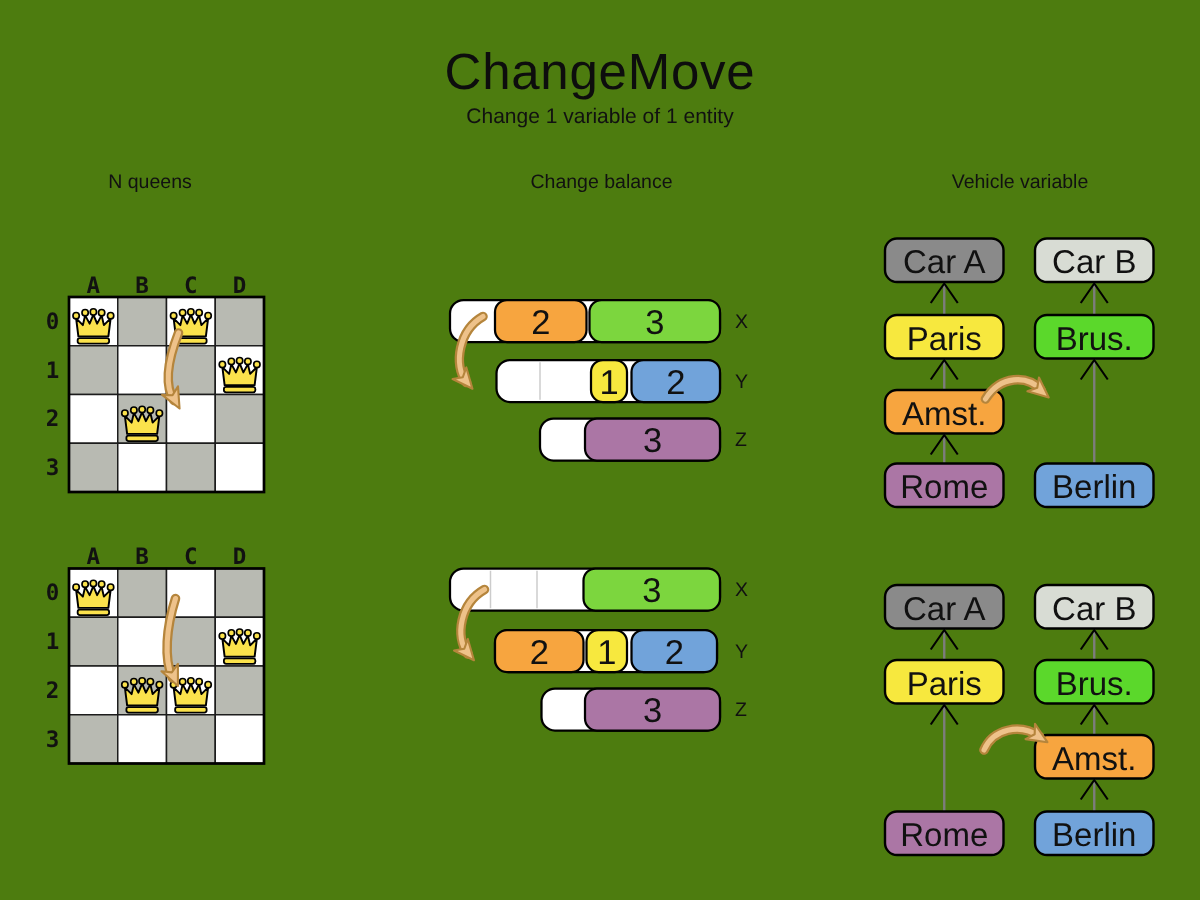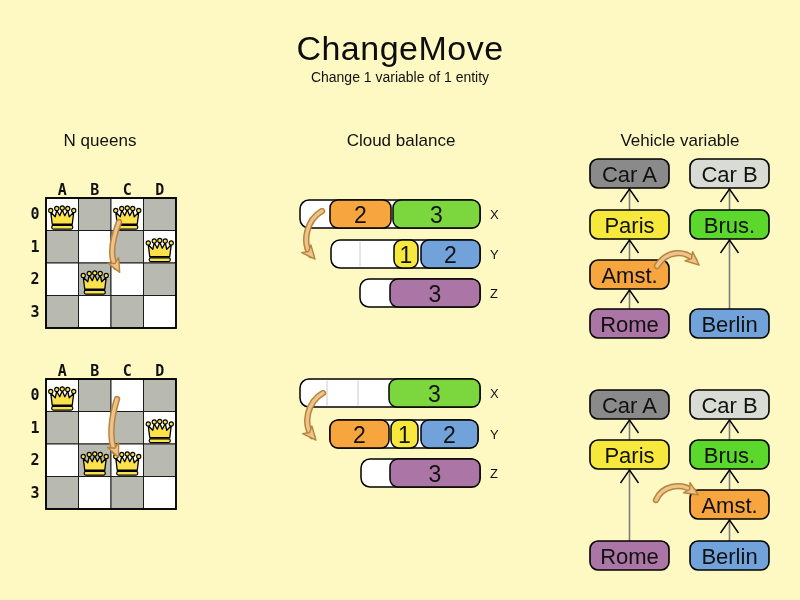--- a/index.html
+++ b/index.html
@@ -1,44 +1,44 @@
 <!DOCTYPE html>
 <html><head>
 <meta charset="utf-8">
 <style>
   html,body{margin:0;padding:0;background:#fff;}
   .page{
-    position:relative;width:800px;height:600px;background:#fef9c3;overflow:hidden;
+    position:relative;width:800px;height:600px;background:#4d7c0f;overflow:hidden;
     font-family:"Liberation Sans", sans-serif;color:#111;
   }
   .title{
     position:absolute;left:0;top:29px;width:800px;text-align:center;
     font-size:34px;font-weight:400;letter-spacing:0.5px;color:#0d0d0d;
   }
   .subtitle{
     position:absolute;left:0;top:69px;width:800px;text-align:center;
     font-size:14px;color:#111;
   }
   .sec{
     position:absolute;top:111px;width:200px;text-align:center;
-    font-size:17px;color:#111;line-height:19px;margin-top:20px;
+    font-size:13px;color:#111;line-height:19px;
   }
   .sec-nq{left:0;}
   .sec-cl{left:301px;}
   .sec-vr{left:580px;}
   svg{position:absolute;left:0;top:0;}
 </style>
 </head>
 <body>
 
 <div class="page">
   <div class="title">ChangeMove</div>
   <div class="subtitle">Change 1 variable of 1 entity</div>
   <div class="sec sec-nq">N queens</div>
-  <div class="sec sec-cl">Cloud balance</div>
+  <div class="sec sec-cl">Change balance</div>
   <div class="sec sec-vr">
     <div>Vehicle variable</div>
   </div>
   <svg id="diagram" width="800" height="600" viewBox="0 0 800 600">
       <g>
         <rect x="46" y="198" width="32.5" height="32.5" fill="#ffffff" stroke="#1c1c1c" stroke-width="1"></rect>
         <rect x="78.5" y="198" width="32.5" height="32.5" fill="#b8bab2" stroke="#1c1c1c" stroke-width="1"></rect>
         <rect x="111" y="198" width="32.5" height="32.5" fill="#ffffff" stroke="#1c1c1c" stroke-width="1"></rect>
         <rect x="143.5" y="198" width="32.5" height="32.5" fill="#b8bab2" stroke="#1c1c1c" stroke-width="1"></rect>
         <rect x="46" y="230.5" width="32.5" height="32.5" fill="#b8bab2" stroke="#1c1c1c" stroke-width="1"></rect>

